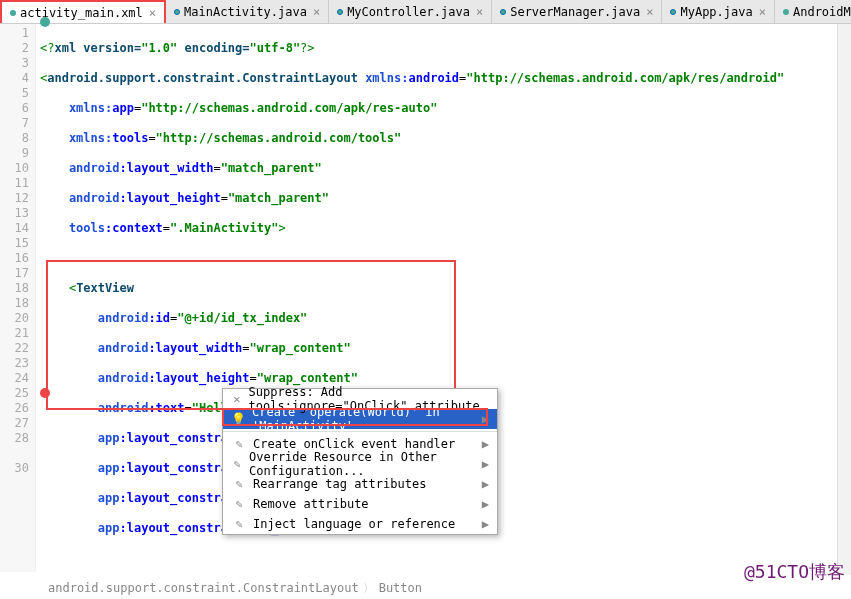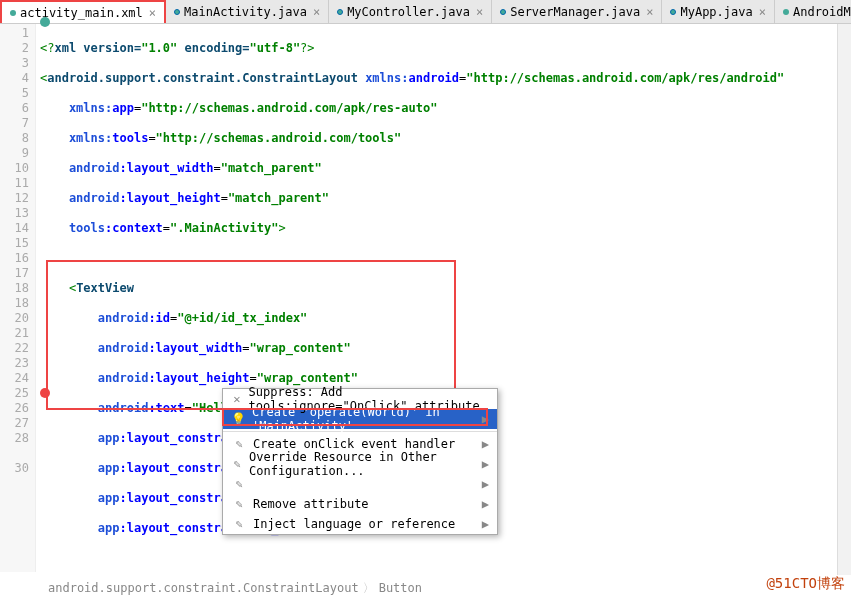--- a/index.html
+++ b/index.html
@@ -26,21 +26,21 @@
 .menu{position:absolute;left:222px;top:388px;width:276px;background:#fff;border:1px solid #aaa;box-shadow:2px 2px 6px rgba(0,0,0,0.3)}
 .menu .mi{display:flex;align-items:center;padding:3px 8px;height:20px}
 .menu .mi.sel{background:#2862c7;color:#fff}
 .menu .sep{height:1px;background:#ddd;margin:2px 0}
 .menu .micon{width:16px;margin-right:6px;color:#888;text-align:center}
 .menu .arrow{margin-left:auto;color:#888}
 .erricon{position:absolute;left:40px;top:388px;width:10px;height:10px;background:#e44;border-radius:50%}
 .cicon{position:absolute;left:40px;top:17px;width:10px;height:10px;background:#4a9;border-radius:50%}
 .crumb{position:absolute;bottom:2px;left:48px;color:#888;font-size:11px}
 .crumb .sep{color:#bbb;margin:0 4px}
-.water{position:absolute;bottom:6px;right:6px;color:#c2410c;font-size:14px}
+.water{position:absolute;bottom:15px;right:6px;color:#701a75;font-size:18px}
 .scroll{position:absolute;right:0;top:24px;bottom:24px;width:14px;background:#f2f2f2;border-left:1px solid #ddd}
 </style>
 </head>
 <body>
 
 <div class="tabs">
   <div class="tab active">
       <span class="dot xml"></span>
       <span>activity_main.xml</span>
       <span class="close">×</span>
@@ -158,20 +158,21 @@
       <span>Create onClick event handler</span>
       <span class="arrow">▶</span>
     </div>
   <div class="mi">
       <span class="micon">✎</span>
       <span>Override Resource in Other Configuration...</span>
       <span class="arrow">▶</span>
     </div>
   <div class="mi">
       <span class="micon">✎</span>
+      <span>Rearrange tag attributes</span>
       <span class="arrow">▶</span>
     </div>
   <div class="mi">
       <span class="micon">✎</span>
       <span>Remove attribute</span>
       <span class="arrow">▶</span>
     </div>
   <div class="mi">
       <span class="micon">✎</span>
       <span>Inject language or reference</span>

